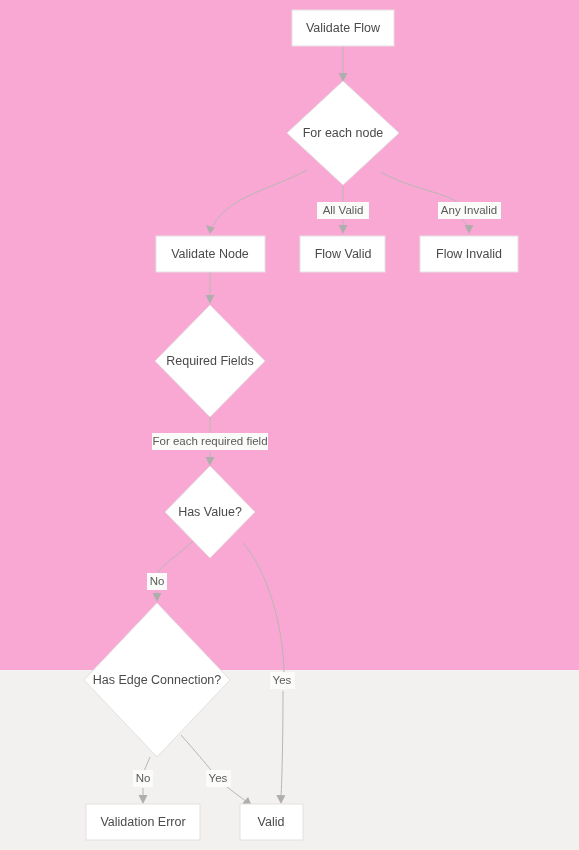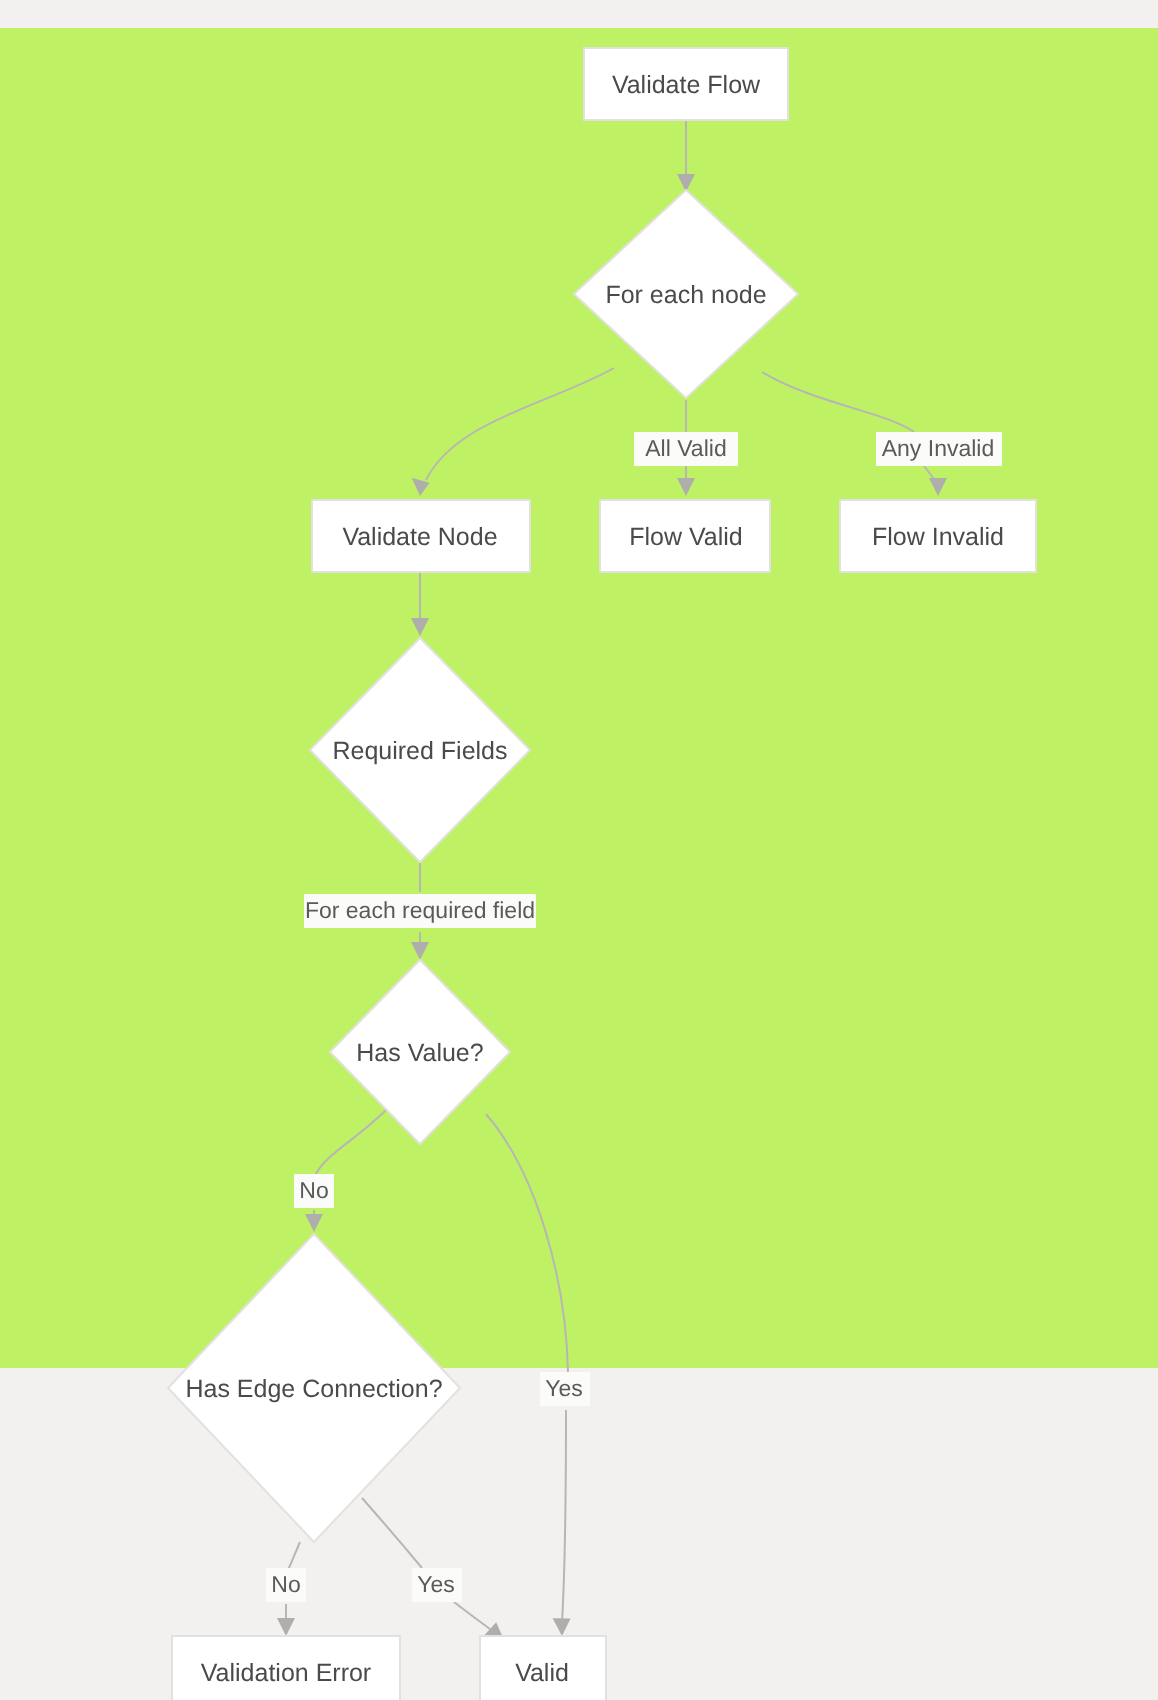--- a/index.html
+++ b/index.html
@@ -10,22 +10,21 @@
   body {
     width: 579px;
     height: 850px;
     overflow: hidden;
     font-family: "Liberation Sans", sans-serif;
   }
   #flow-root {
     position: relative;
     width: 579px;
     height: 670px;
-    background: #bef264;
-    margin-top: 14px;
+    background: #f9a8d4;
   }
   svg.flow-svg {
     position: absolute;
     top: 0;
     left: 0;
     width: 579px;
     height: 850px;
     display: block;
   }
   .node-shape {

